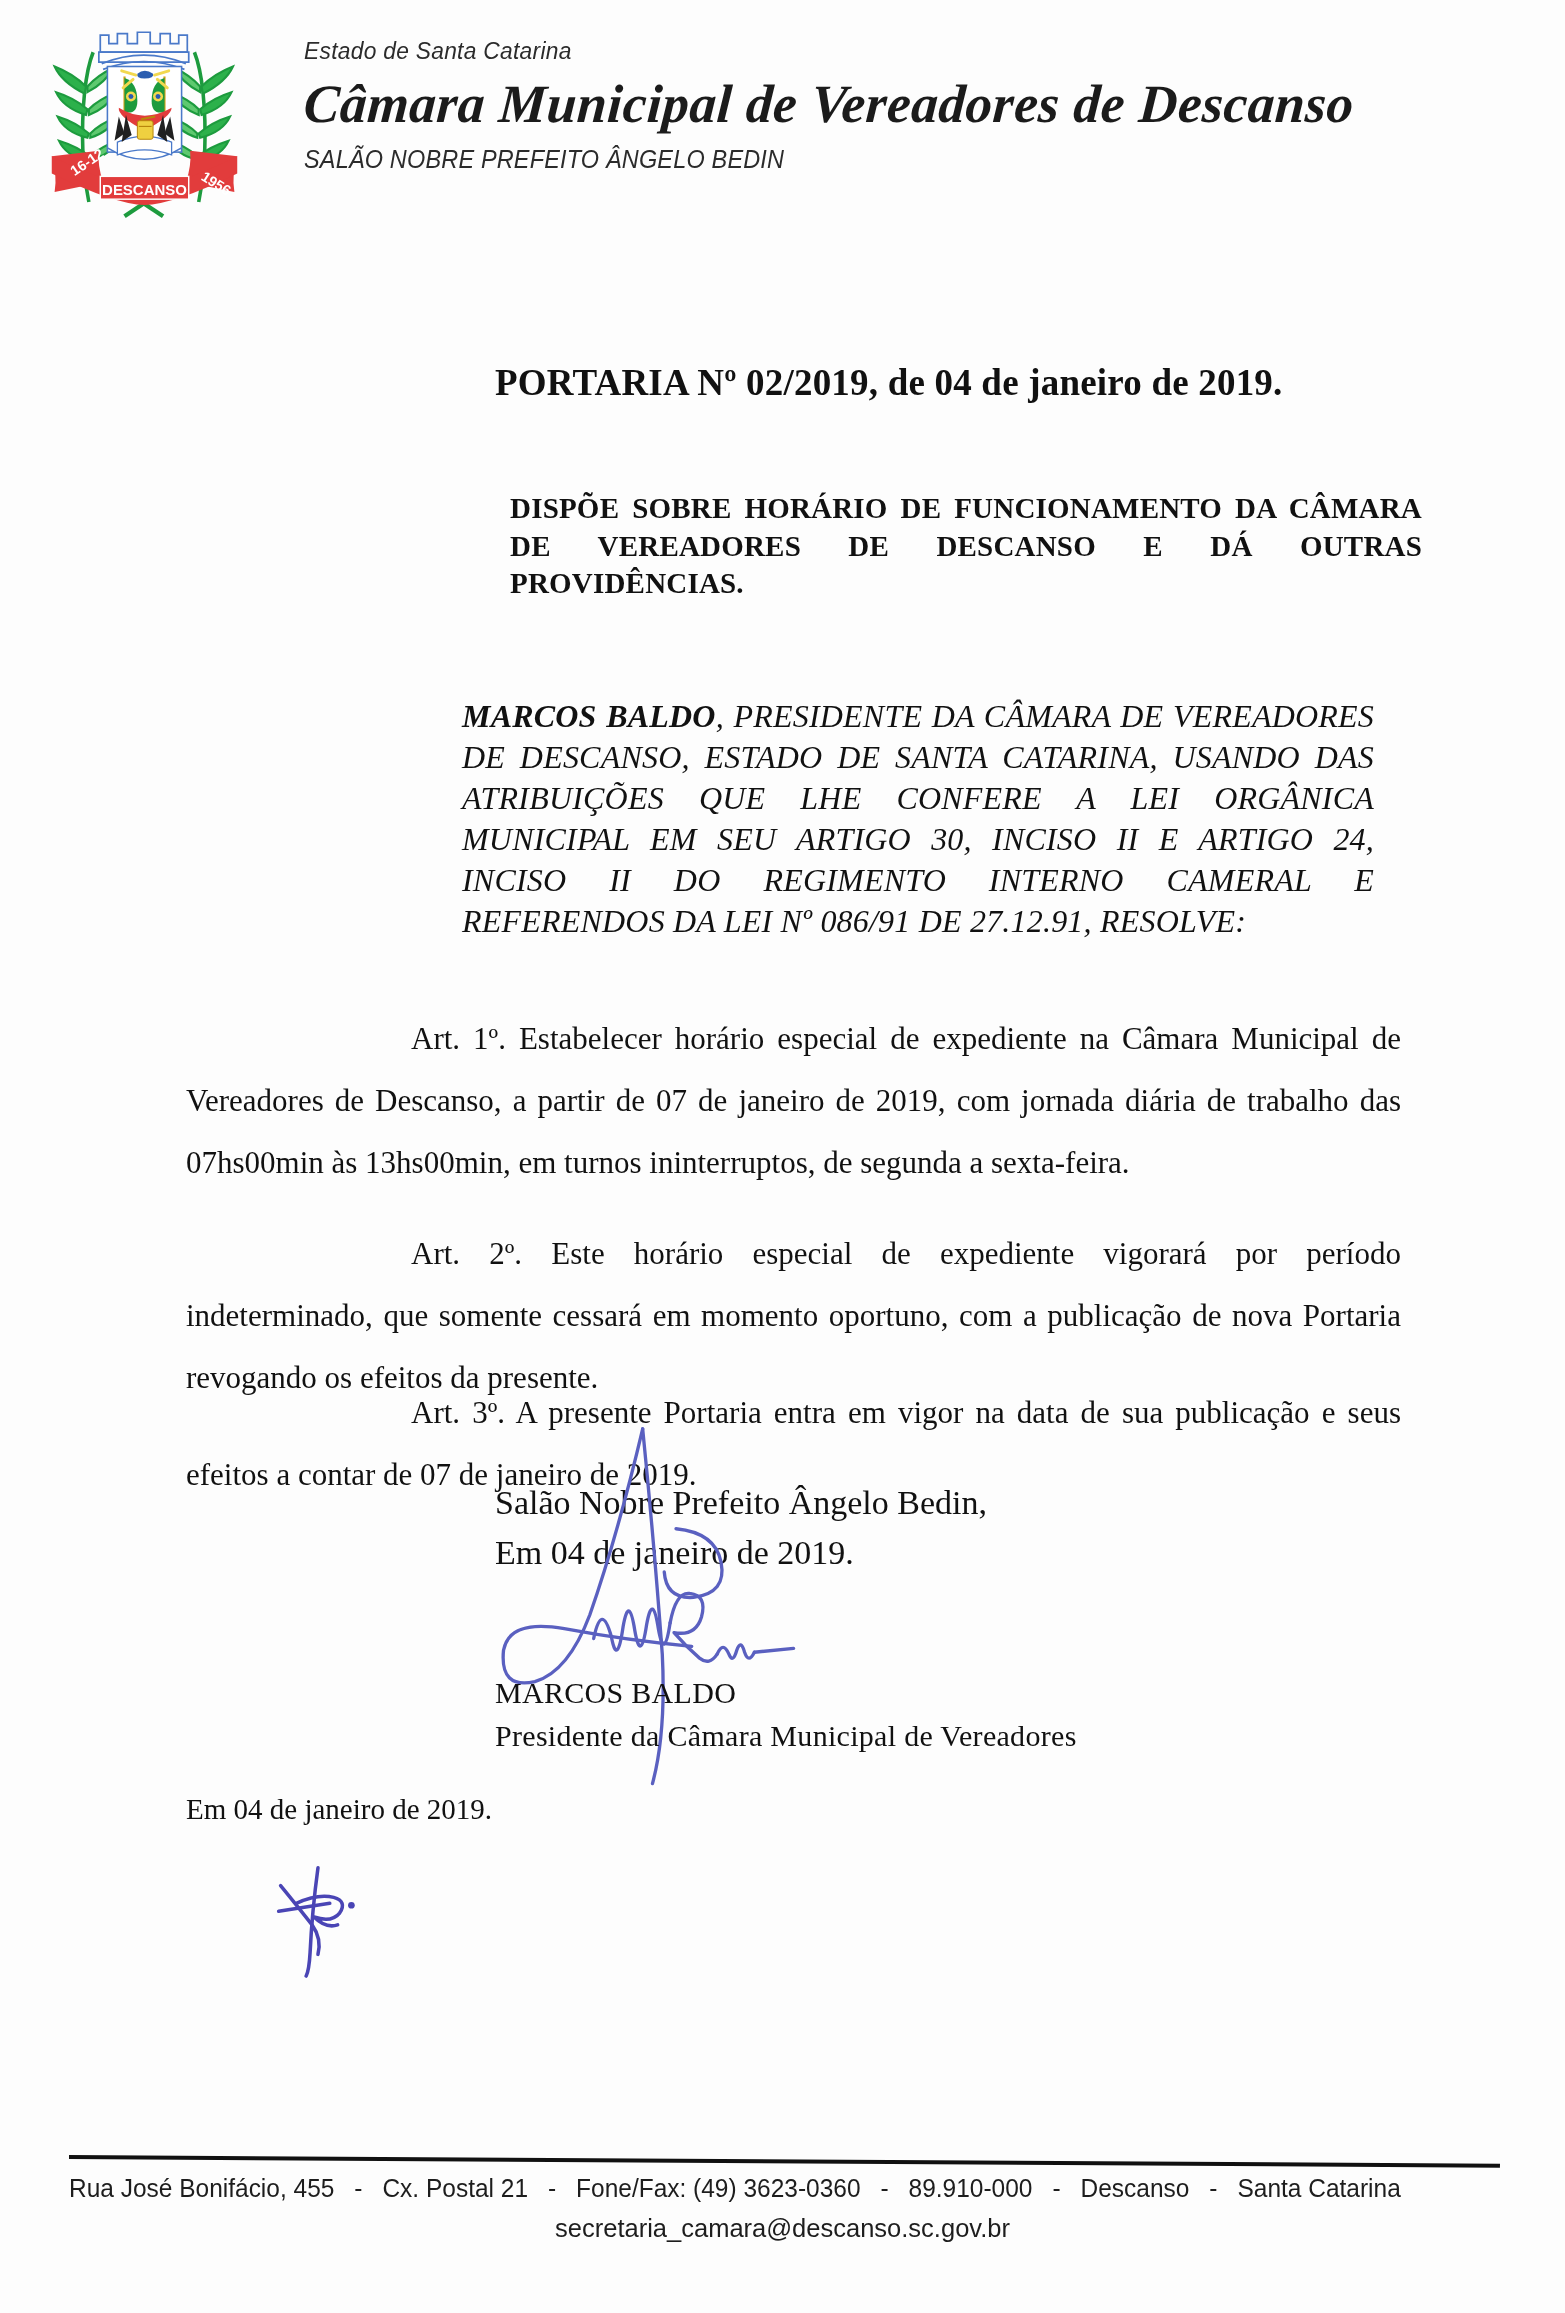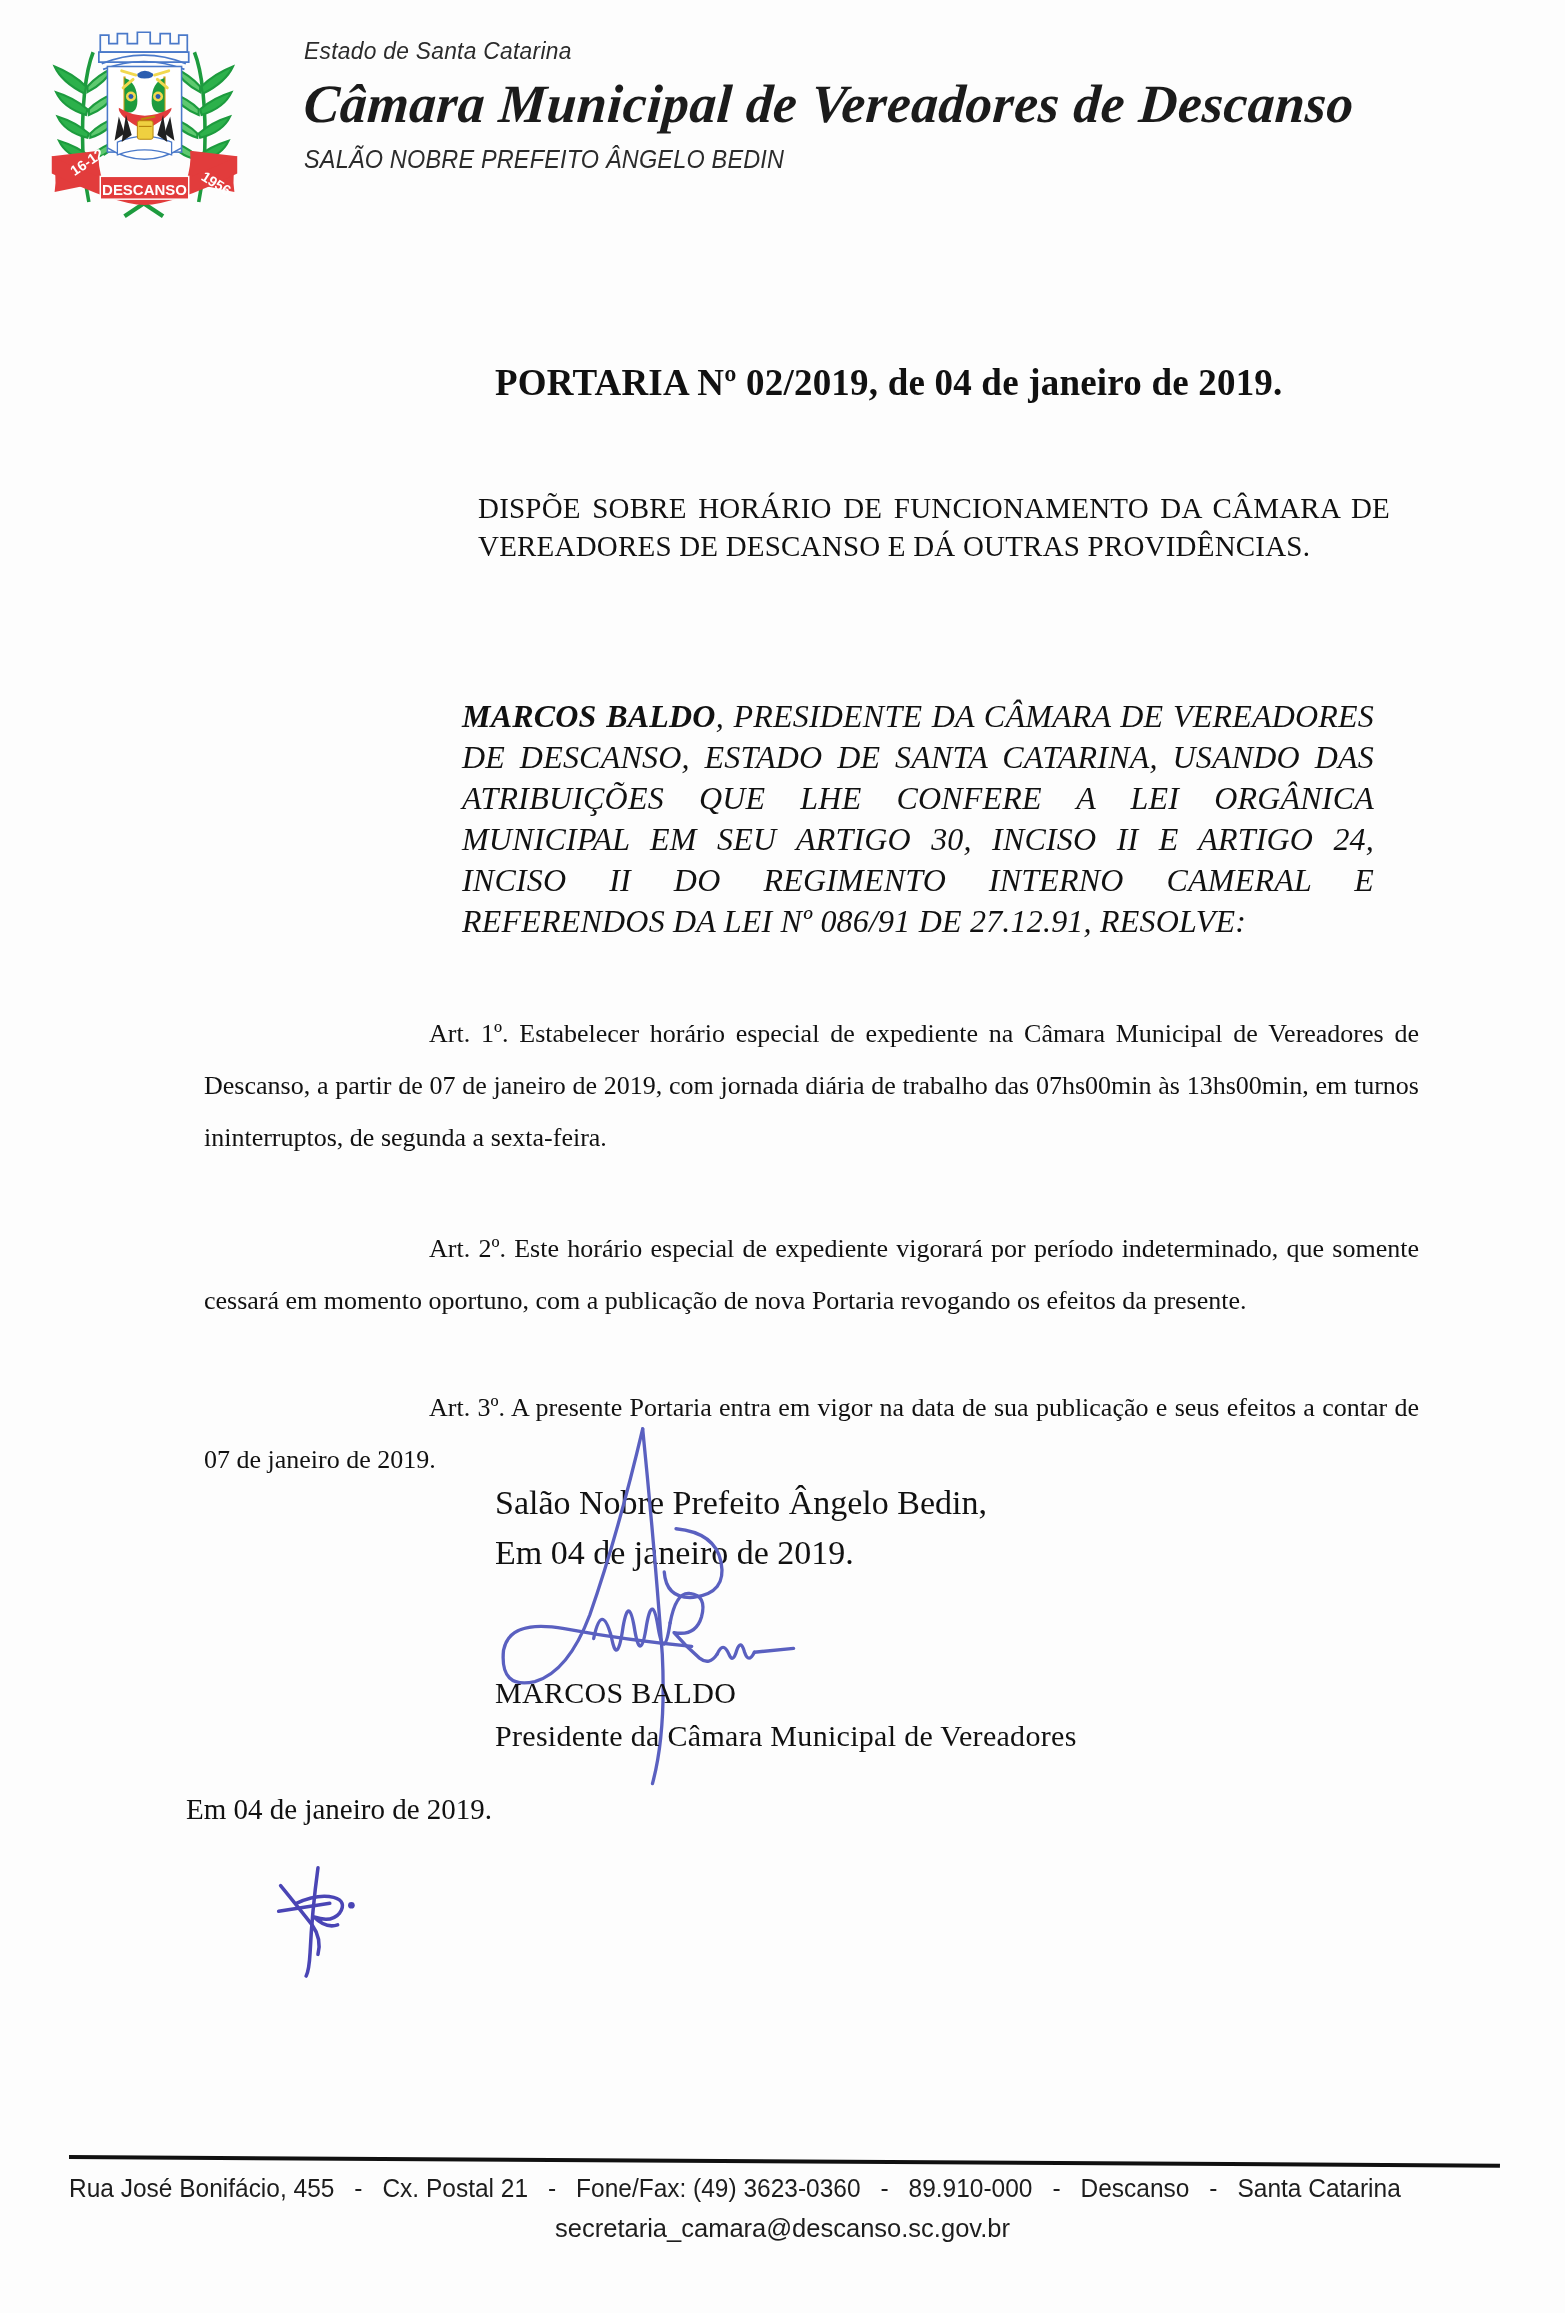--- a/index.html
+++ b/index.html
@@ -81,49 +81,50 @@
     left: 495px;
     top: 361px;
     font-weight: bold;
     font-size: 37px;
     letter-spacing: 0.2px;
     white-space: nowrap;
   }
 
   .ementa {
     position: absolute;
-    left: 478px;
+    left: 510px;
     top: 490px;
     width: 912px;
     font-size: 29px;
     line-height: 1.30;
     text-align: justify;
     text-align-last: left;
     letter-spacing: 0.2px;
+    font-weight: bold;
   }
 
   .preamble {
     position: absolute;
     left: 462px;
     top: 696px;
     width: 912px;
     font-size: 32px;
     line-height: 1.28;
     text-align: justify;
     text-align-last: left;
     letter-spacing: 0.2px;
     font-style: italic;
   }
   .preamble b { font-weight: bold; }
 
   .article {
     position: absolute;
-    left: 204px;
+    left: 186px;
     width: 1215px;
-    font-size: 26px;
+    font-size: 31px;
     line-height: 2.0;
     text-align: justify;
     text-align-last: left;
     text-indent: 225px;
   }
   #art1 { top: 1008px; }
   #art2 { top: 1223px; }
   #art3 { top: 1382px; }
 
   .closing {

